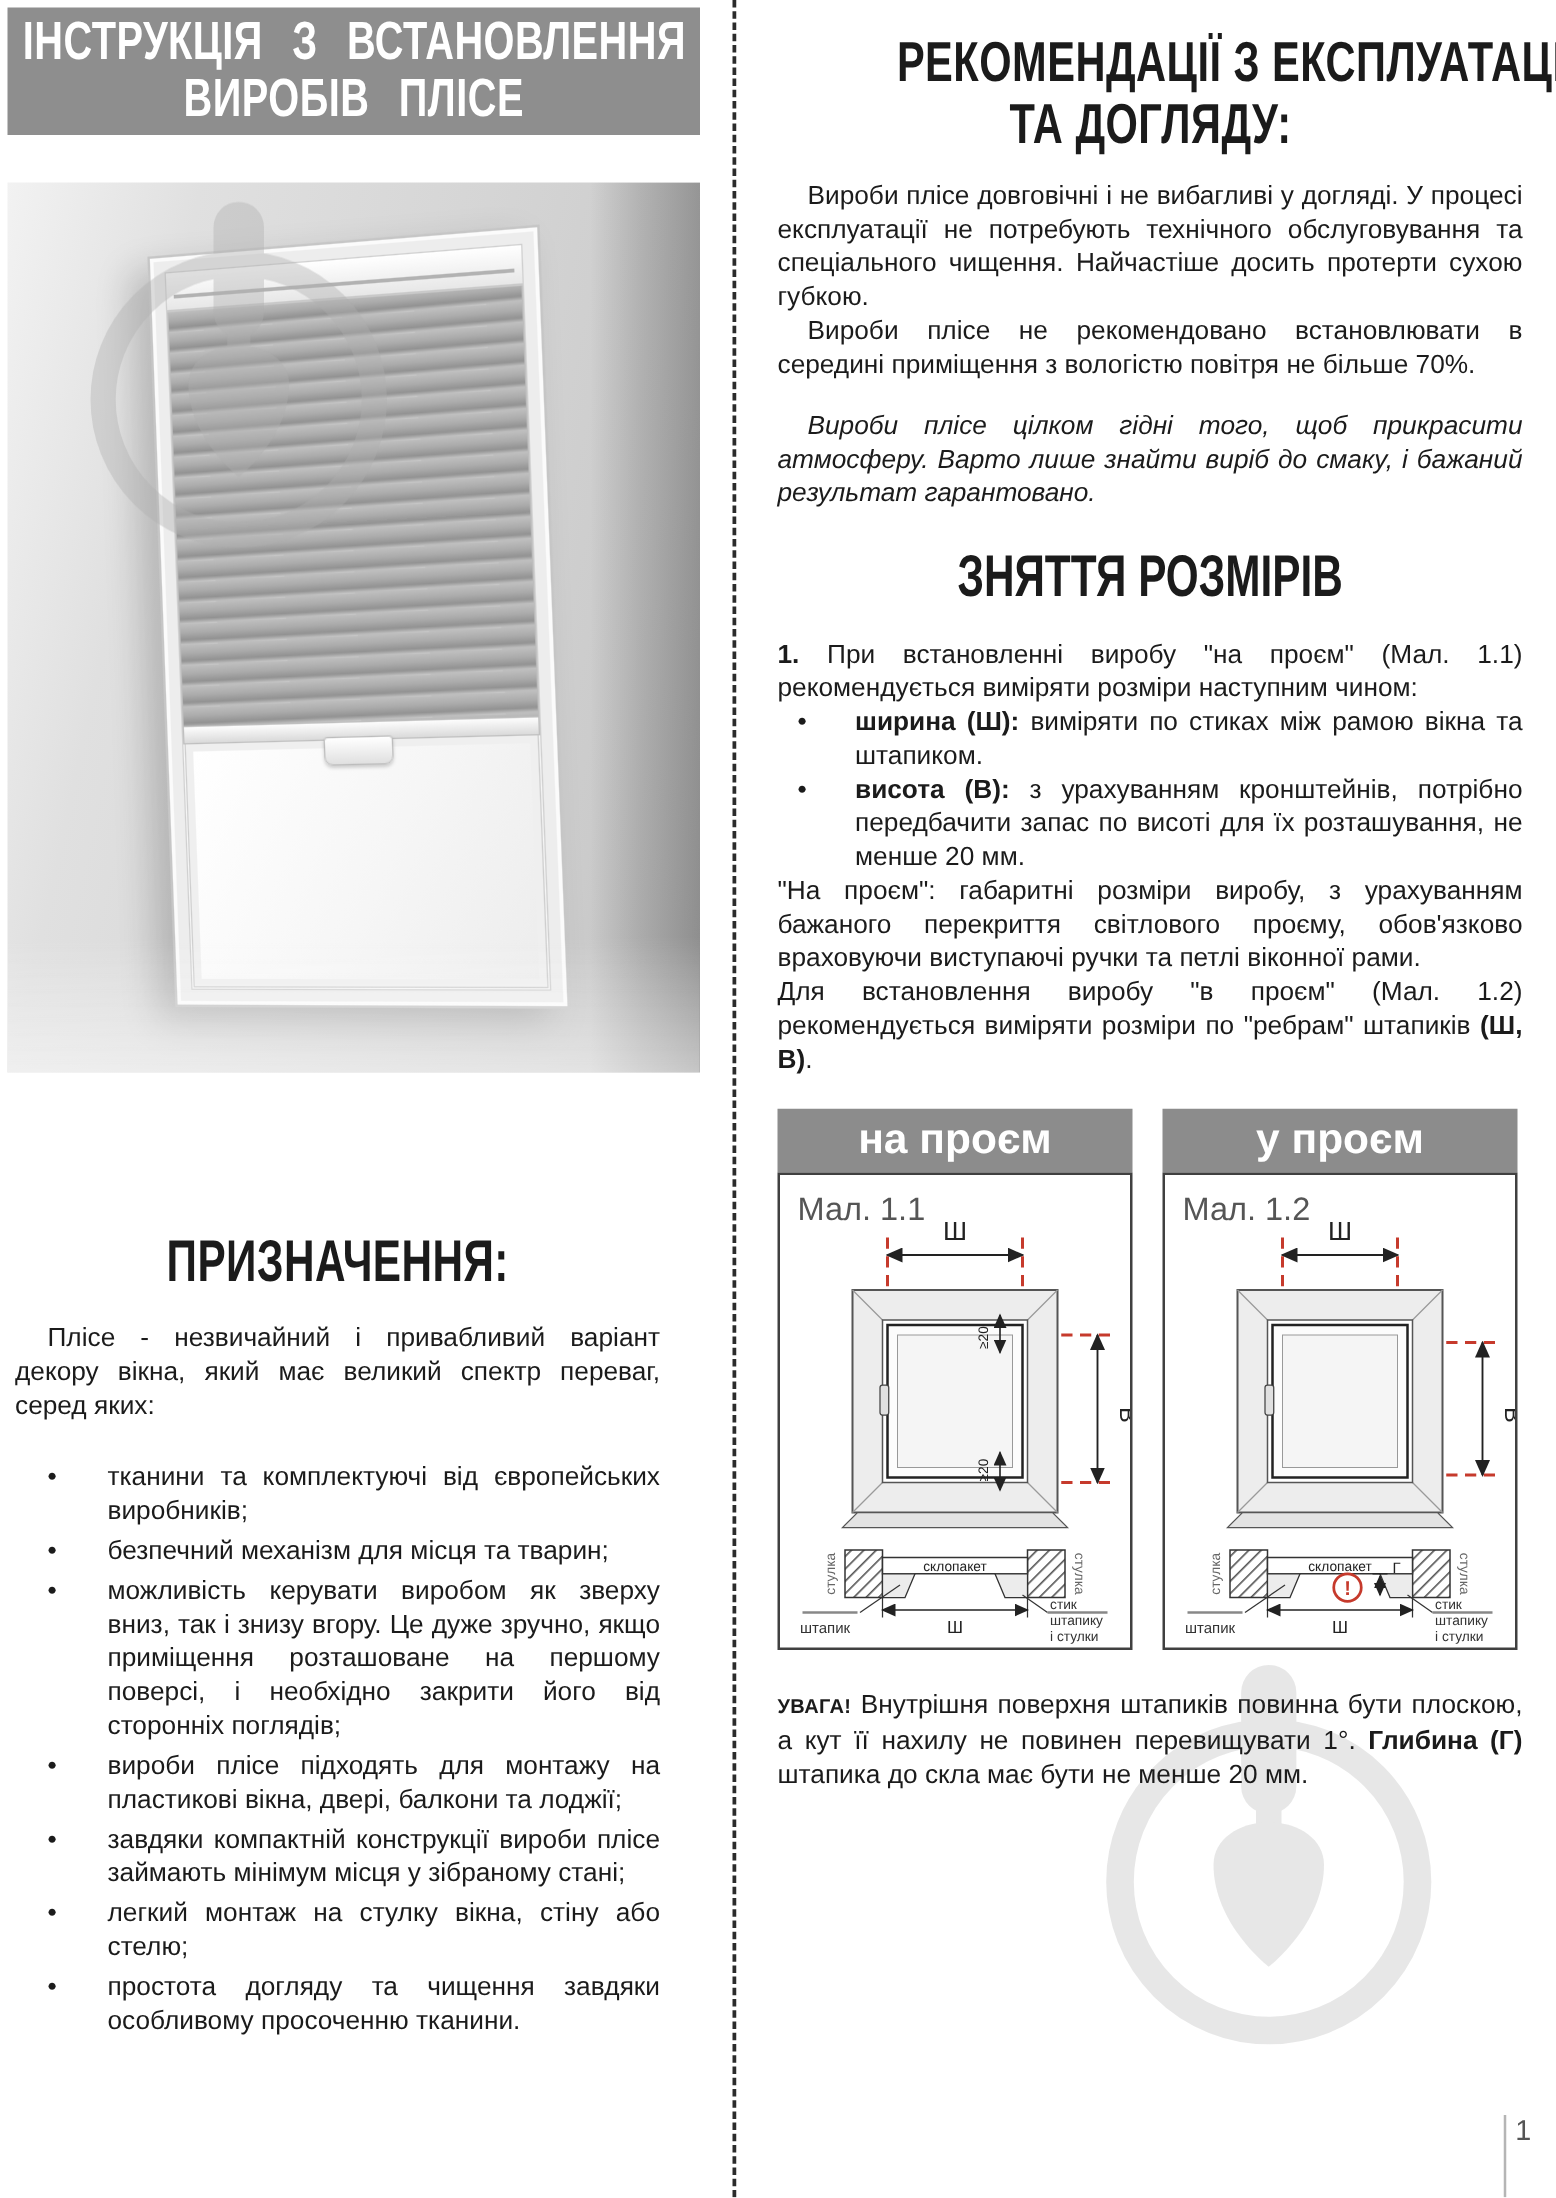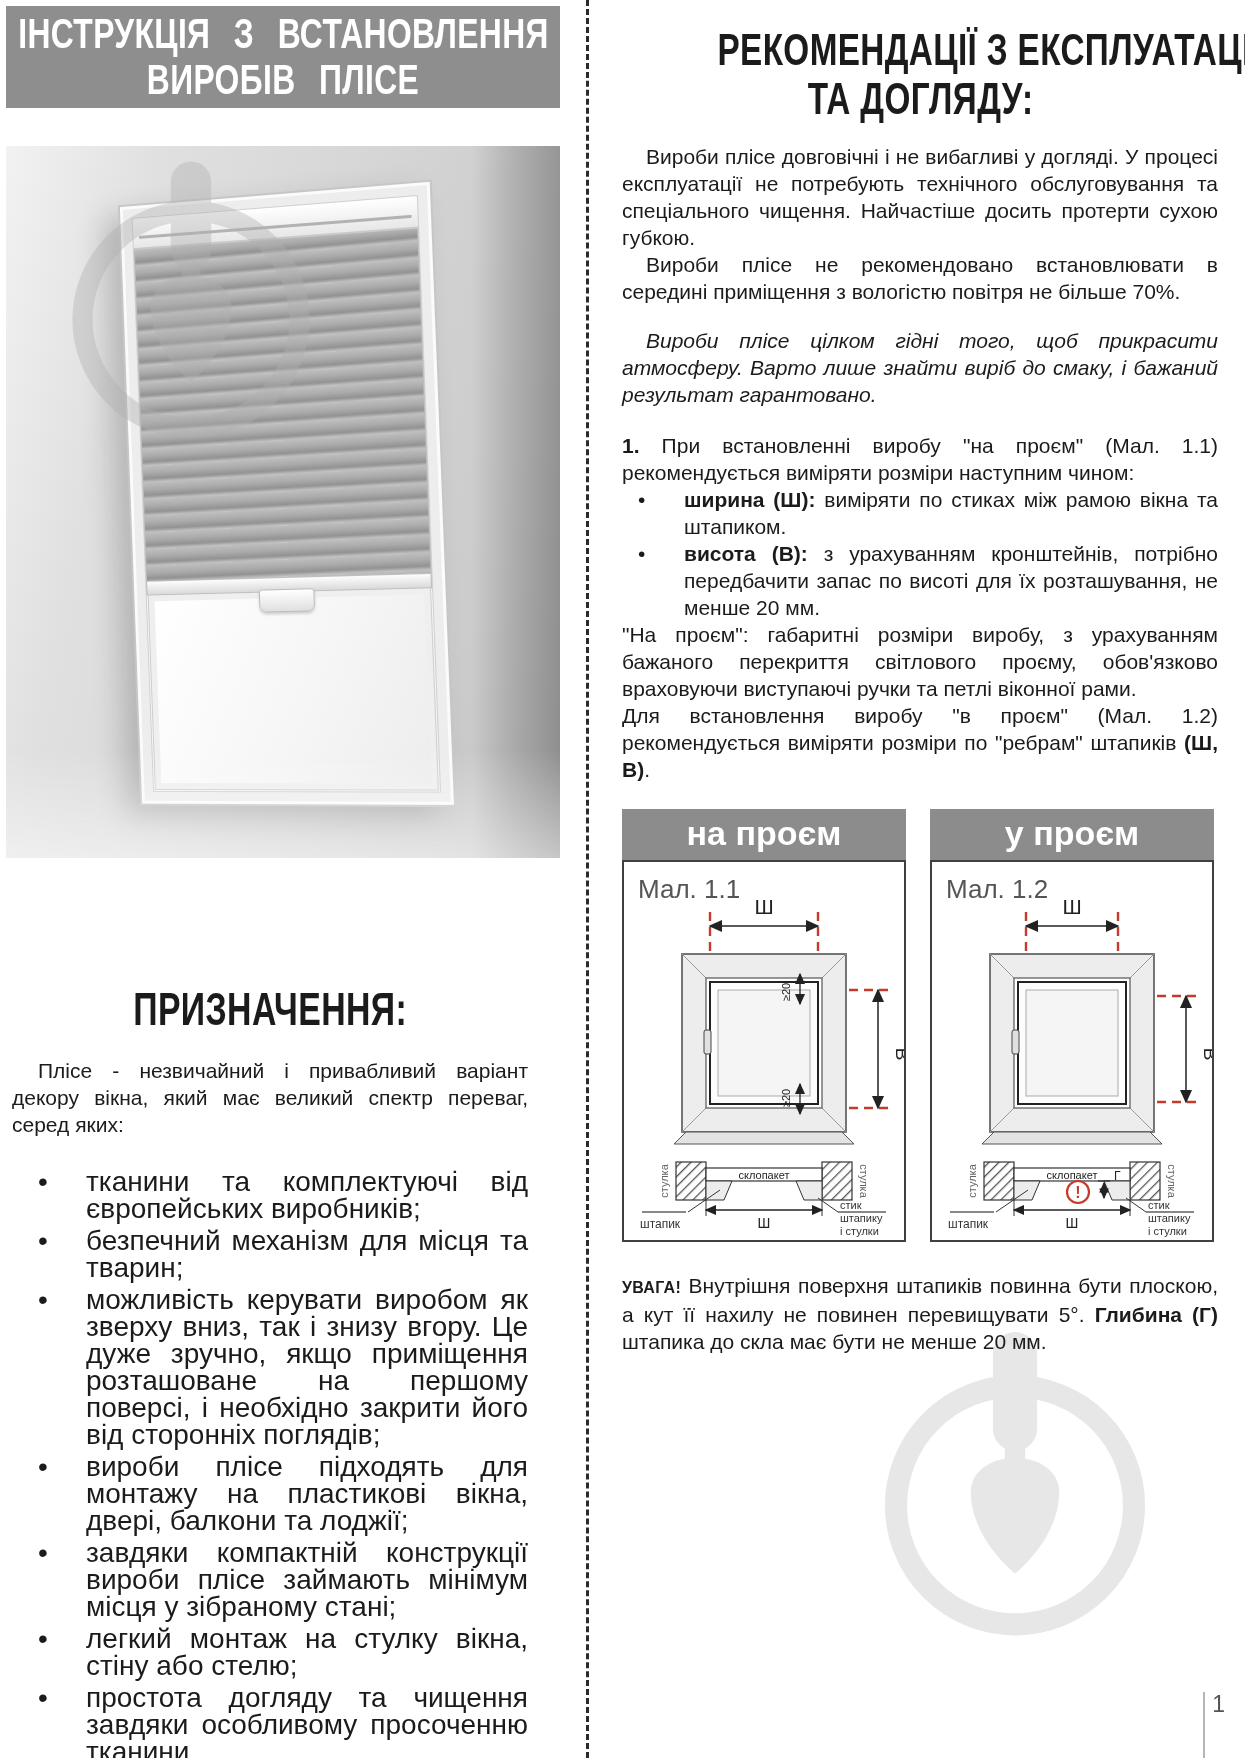--- a/index.html
+++ b/index.html
@@ -48,21 +48,21 @@
   .wm-photo { left:30px; top:0px; width:310px; height:310px; opacity:0.4; }
   .wm-bottom { left:845px; top:1315px; width:340px; height:340px; opacity:0.55; z-index:4; }
 
   .purpose { position:absolute; left:12px; top:936px; width:516px;margin-top:48px; }
   .sec-title { text-align:center; }
   .sec-title .cond { display:inline-block; font-weight:700; font-size:47px; line-height:1.05;
                      transform:scaleX(0.72); transform-origin:50% 50%; white-space:nowrap; letter-spacing:0.5px; }
   .body { font-size:21px; line-height:27px; text-align:justify; margin:0; }
   .intro { margin-top:24px; text-indent:26px; }
   .blist { margin:30px 0 0 0; padding:0; list-style:none; }
-  .blist li { position:relative; padding-left:74px; margin-bottom:5px; font-size:28px;
+  .blist li { position:relative; padding-left:74px; margin-bottom:5px; font-size:21px;
               line-height:27px; text-align:justify; }
   .blist li::before { content:"\2022"; position:absolute; left:26px; top:0; }
 
   
   .col-right { position:absolute; left:622px; top:26px; width:596px; }
   .r-title { text-align:center; }
   .r-title .cond { display:inline-block; font-weight:700; font-size:45px; line-height:1.08;
                    transform:scaleX(0.74); transform-origin:50% 50%; white-space:nowrap; letter-spacing:0.5px; }
   .p1 { margin-top:20px; text-indent:24px; }
   .p2 { margin-top:0; text-indent:24px; }
@@ -145,20 +145,23 @@
 
   <div class="col-right">
     <div class="r-title">
       <span class="cond">РЕКОМЕНДАЦІЇ З ЕКСПЛУАТАЦІЇ</span><br>
       <span class="cond">ТА ДОГЛЯДУ:</span>
     </div>
     <p class="body p1">Вироби плісе довговічні і не вибагливі у догляді. У процесі експлуатації не потребують технічного обслуговування та спеціального чищення. Найчастіше досить протерти сухою губкою.</p>
     <p class="body p2">Вироби плісе не рекомендовано встановлювати в середині приміщення з вологістю повітря не більше 70%.</p>
     <p class="body p3">Вироби плісе цілком гідні того, щоб прикрасити атмосферу. Варто лише знайти виріб до смаку, і бажаний результат гарантовано.</p>
 
+    <div class="m-title">
+      <span class="cond">ЗНЯТТЯ РОЗМІРІВ</span>
+    </div>
     <p class="body step1"><span class="bold">1.</span><span> При встановленні виробу "на проєм" (Мал. 1.1) рекомендується виміряти розміри наступним чином:</span></p>
     <ul class="mlist">
       <li><span class="bold">ширина (Ш):</span><span> виміряти по стиках між рамою вікна та штапиком.</span></li>
       <li><span class="bold">висота (В):</span><span> з урахуванням кронштейнів, потрібно передбачити запас по висоті для їх розташування, не менше 20 мм.</span></li>
     </ul>
     <p class="body">"На проєм": габаритні розміри виробу, з урахуванням бажаного перекриття світлового проєму, обов'язково враховуючи виступаючі ручки та петлі віконної рами.</p>
     <p class="body"><span>Для встановлення виробу "в проєм" (Мал. 1.2) рекомендується виміряти розміри по "ребрам" штапиків </span><span class="bold">(Ш, В)</span><span>.</span></p>
 
     <div class="fig-row">
 
@@ -298,21 +301,21 @@
             <line x1="194" y1="336" x2="214" y2="350" stroke="#333" stroke-width="1"></line>
             <line x1="214" y1="350" x2="262" y2="350" stroke="#888" stroke-width="2"></line>
             <text x="216" y="347" font-size="11" fill="#333">стик</text>
             <text x="216" y="360" font-size="11" fill="#333">штапику</text>
             <text x="216" y="373" font-size="11" fill="#333">і стулки</text>
           </svg>
         </div>
       </div>
     </div>
 
-    <p class="body attention"><span class="att-label">УВАГА!</span><span> Внутрішня поверхня штапиків повинна бути плоскою, а кут її нахилу не повинен перевищувати 5°. </span><span class="bold">Глибина (Г)</span><span> штапика до скла має бути не менше 20 мм.</span></p>
+    <p class="body attention"><span class="att-label">УВАГА!</span><span> Внутрішня поверхня штапиків повинна бути плоскою, а кут її нахилу не повинен перевищувати 1°. </span><span class="bold">Глибина (Г)</span><span> штапика до скла має бути не менше 20 мм.</span></p>
   </div>
 
   <svg class="wm wm-bottom" viewBox="0 0 200 200">
     <g fill="none" stroke="#d4d4d4" stroke-width="13">
       <circle cx="100" cy="112" r="70"></circle>
     </g>
     <g fill="#d4d4d4" stroke="none">
       <rect x="87" y="10" width="26" height="70" rx="13"></rect>
       <rect x="94" y="76" width="12" height="24"></rect>
       <path d="M74,104 C74,132 100,152 100,152 C100,152 126,132 126,104 C126,92 114,84 100,84 C86,84 74,92 74,104 Z"></path>

